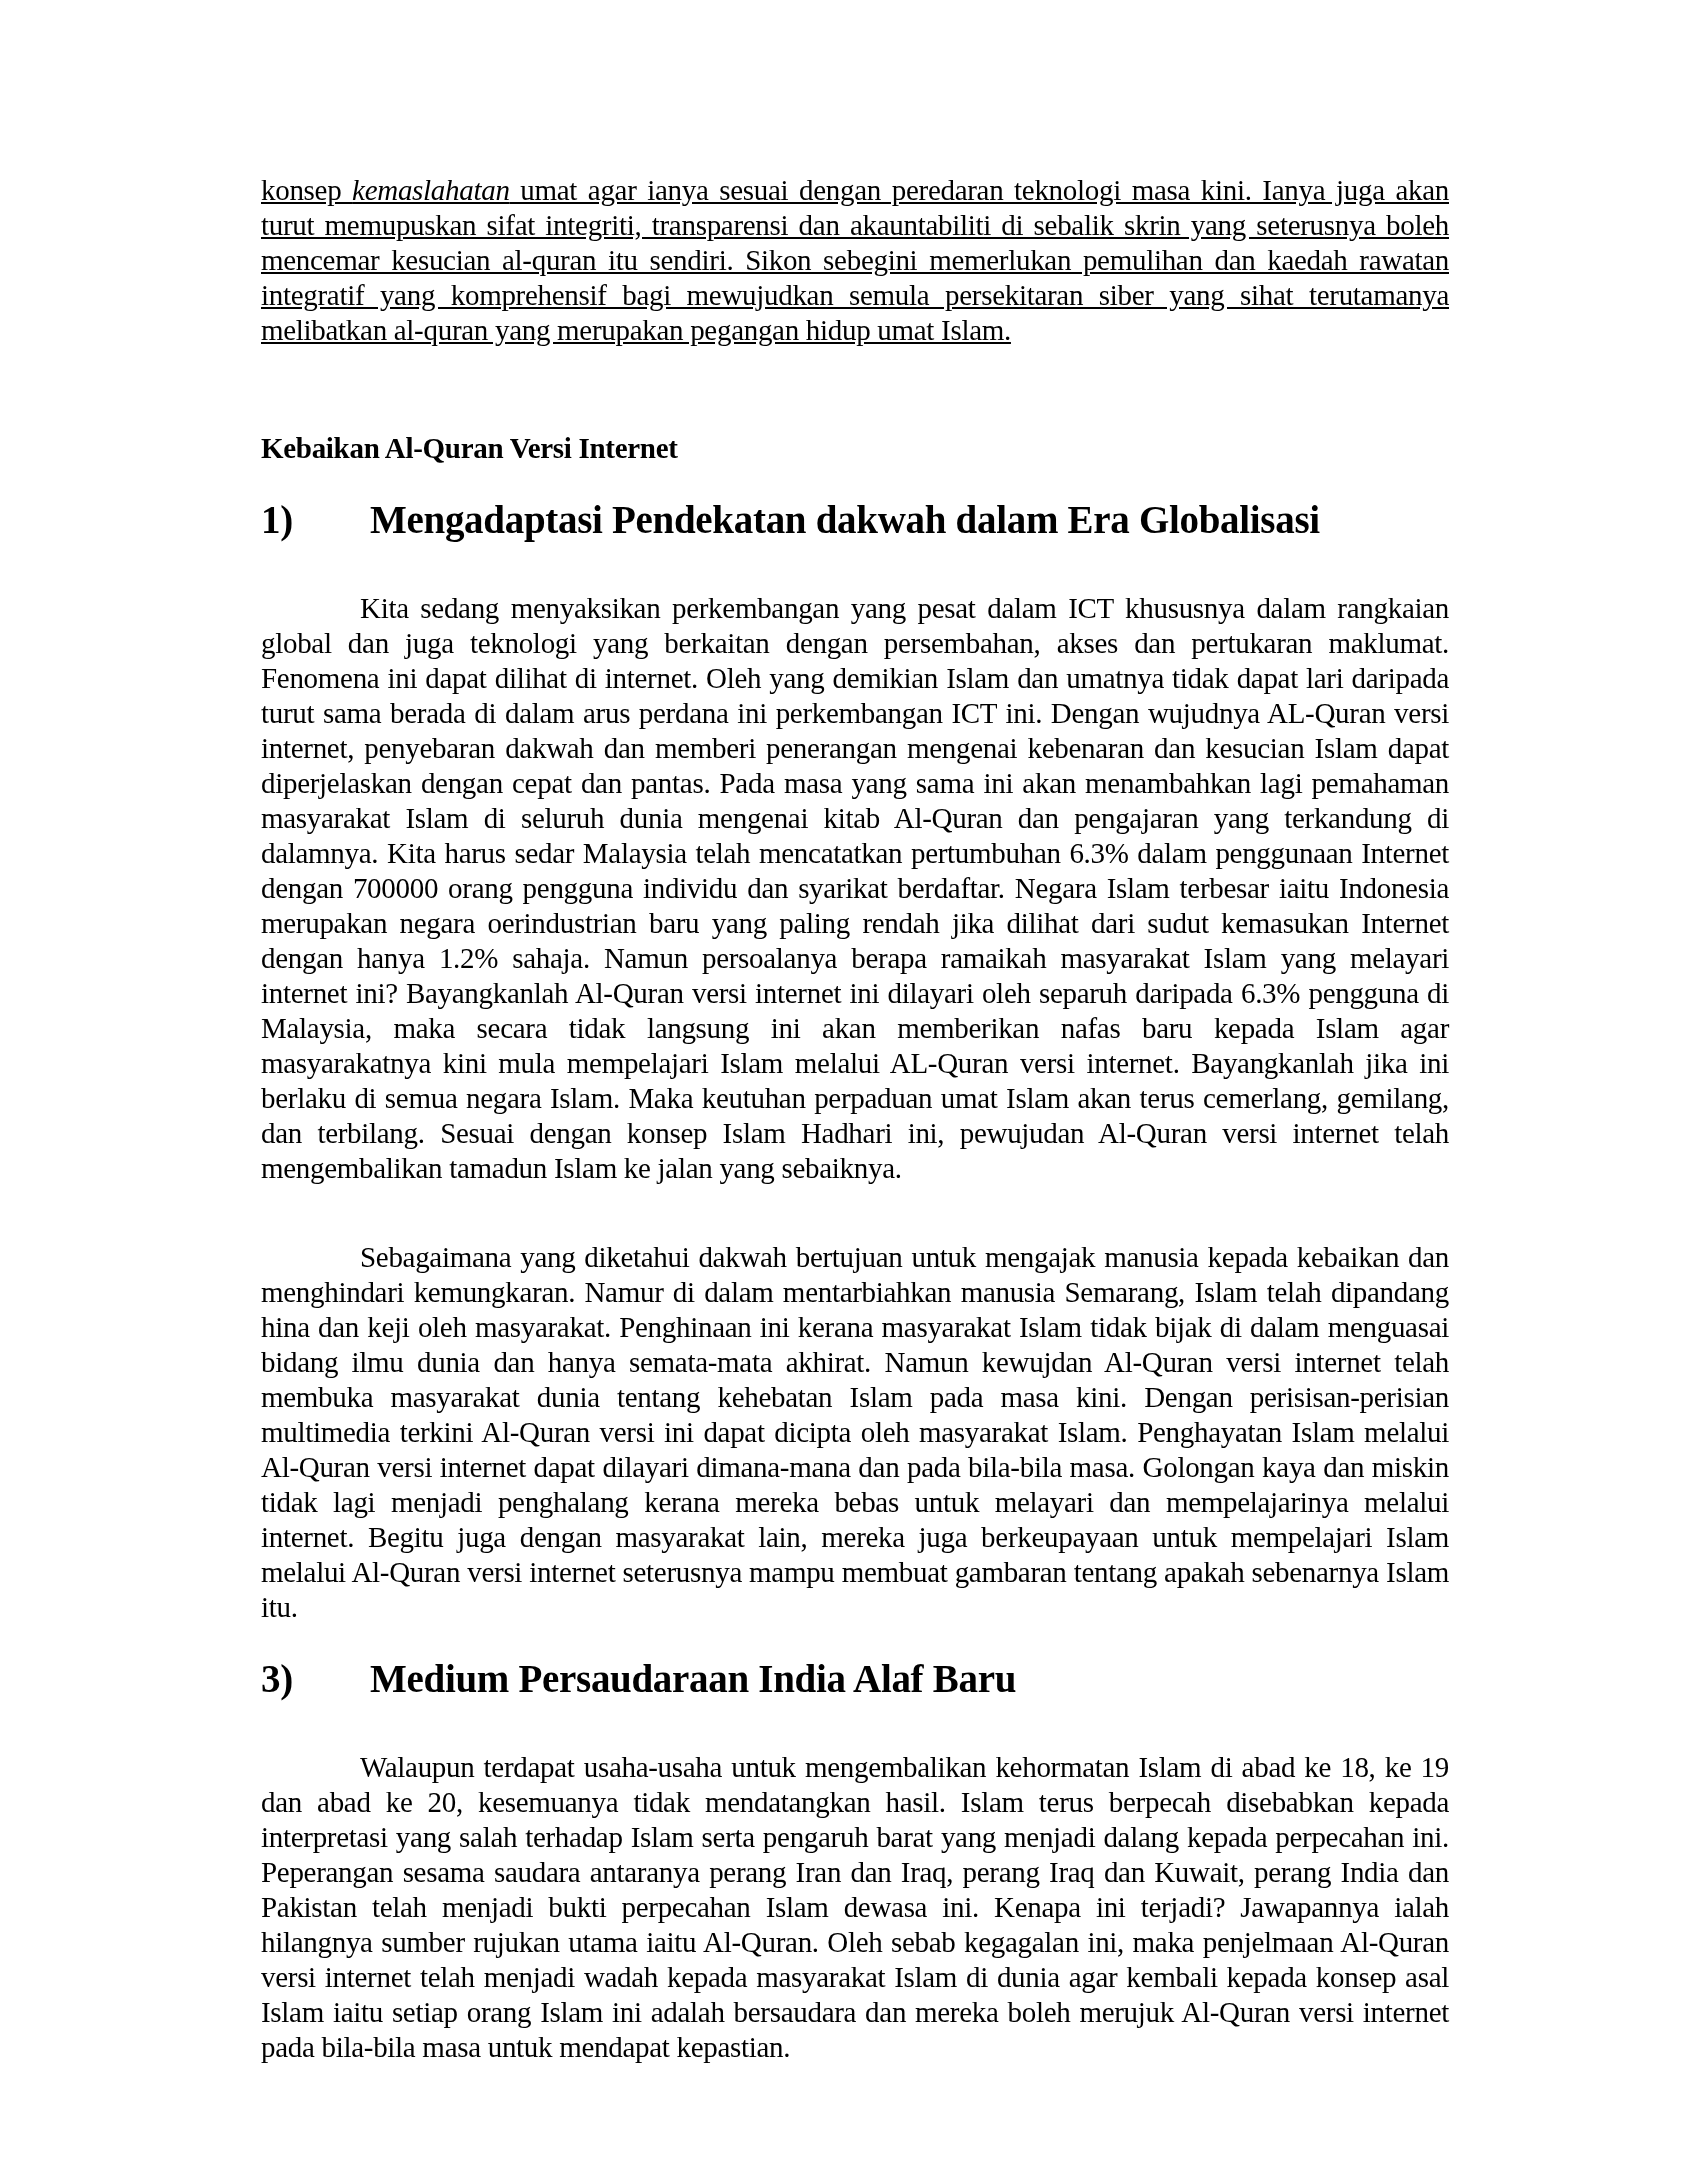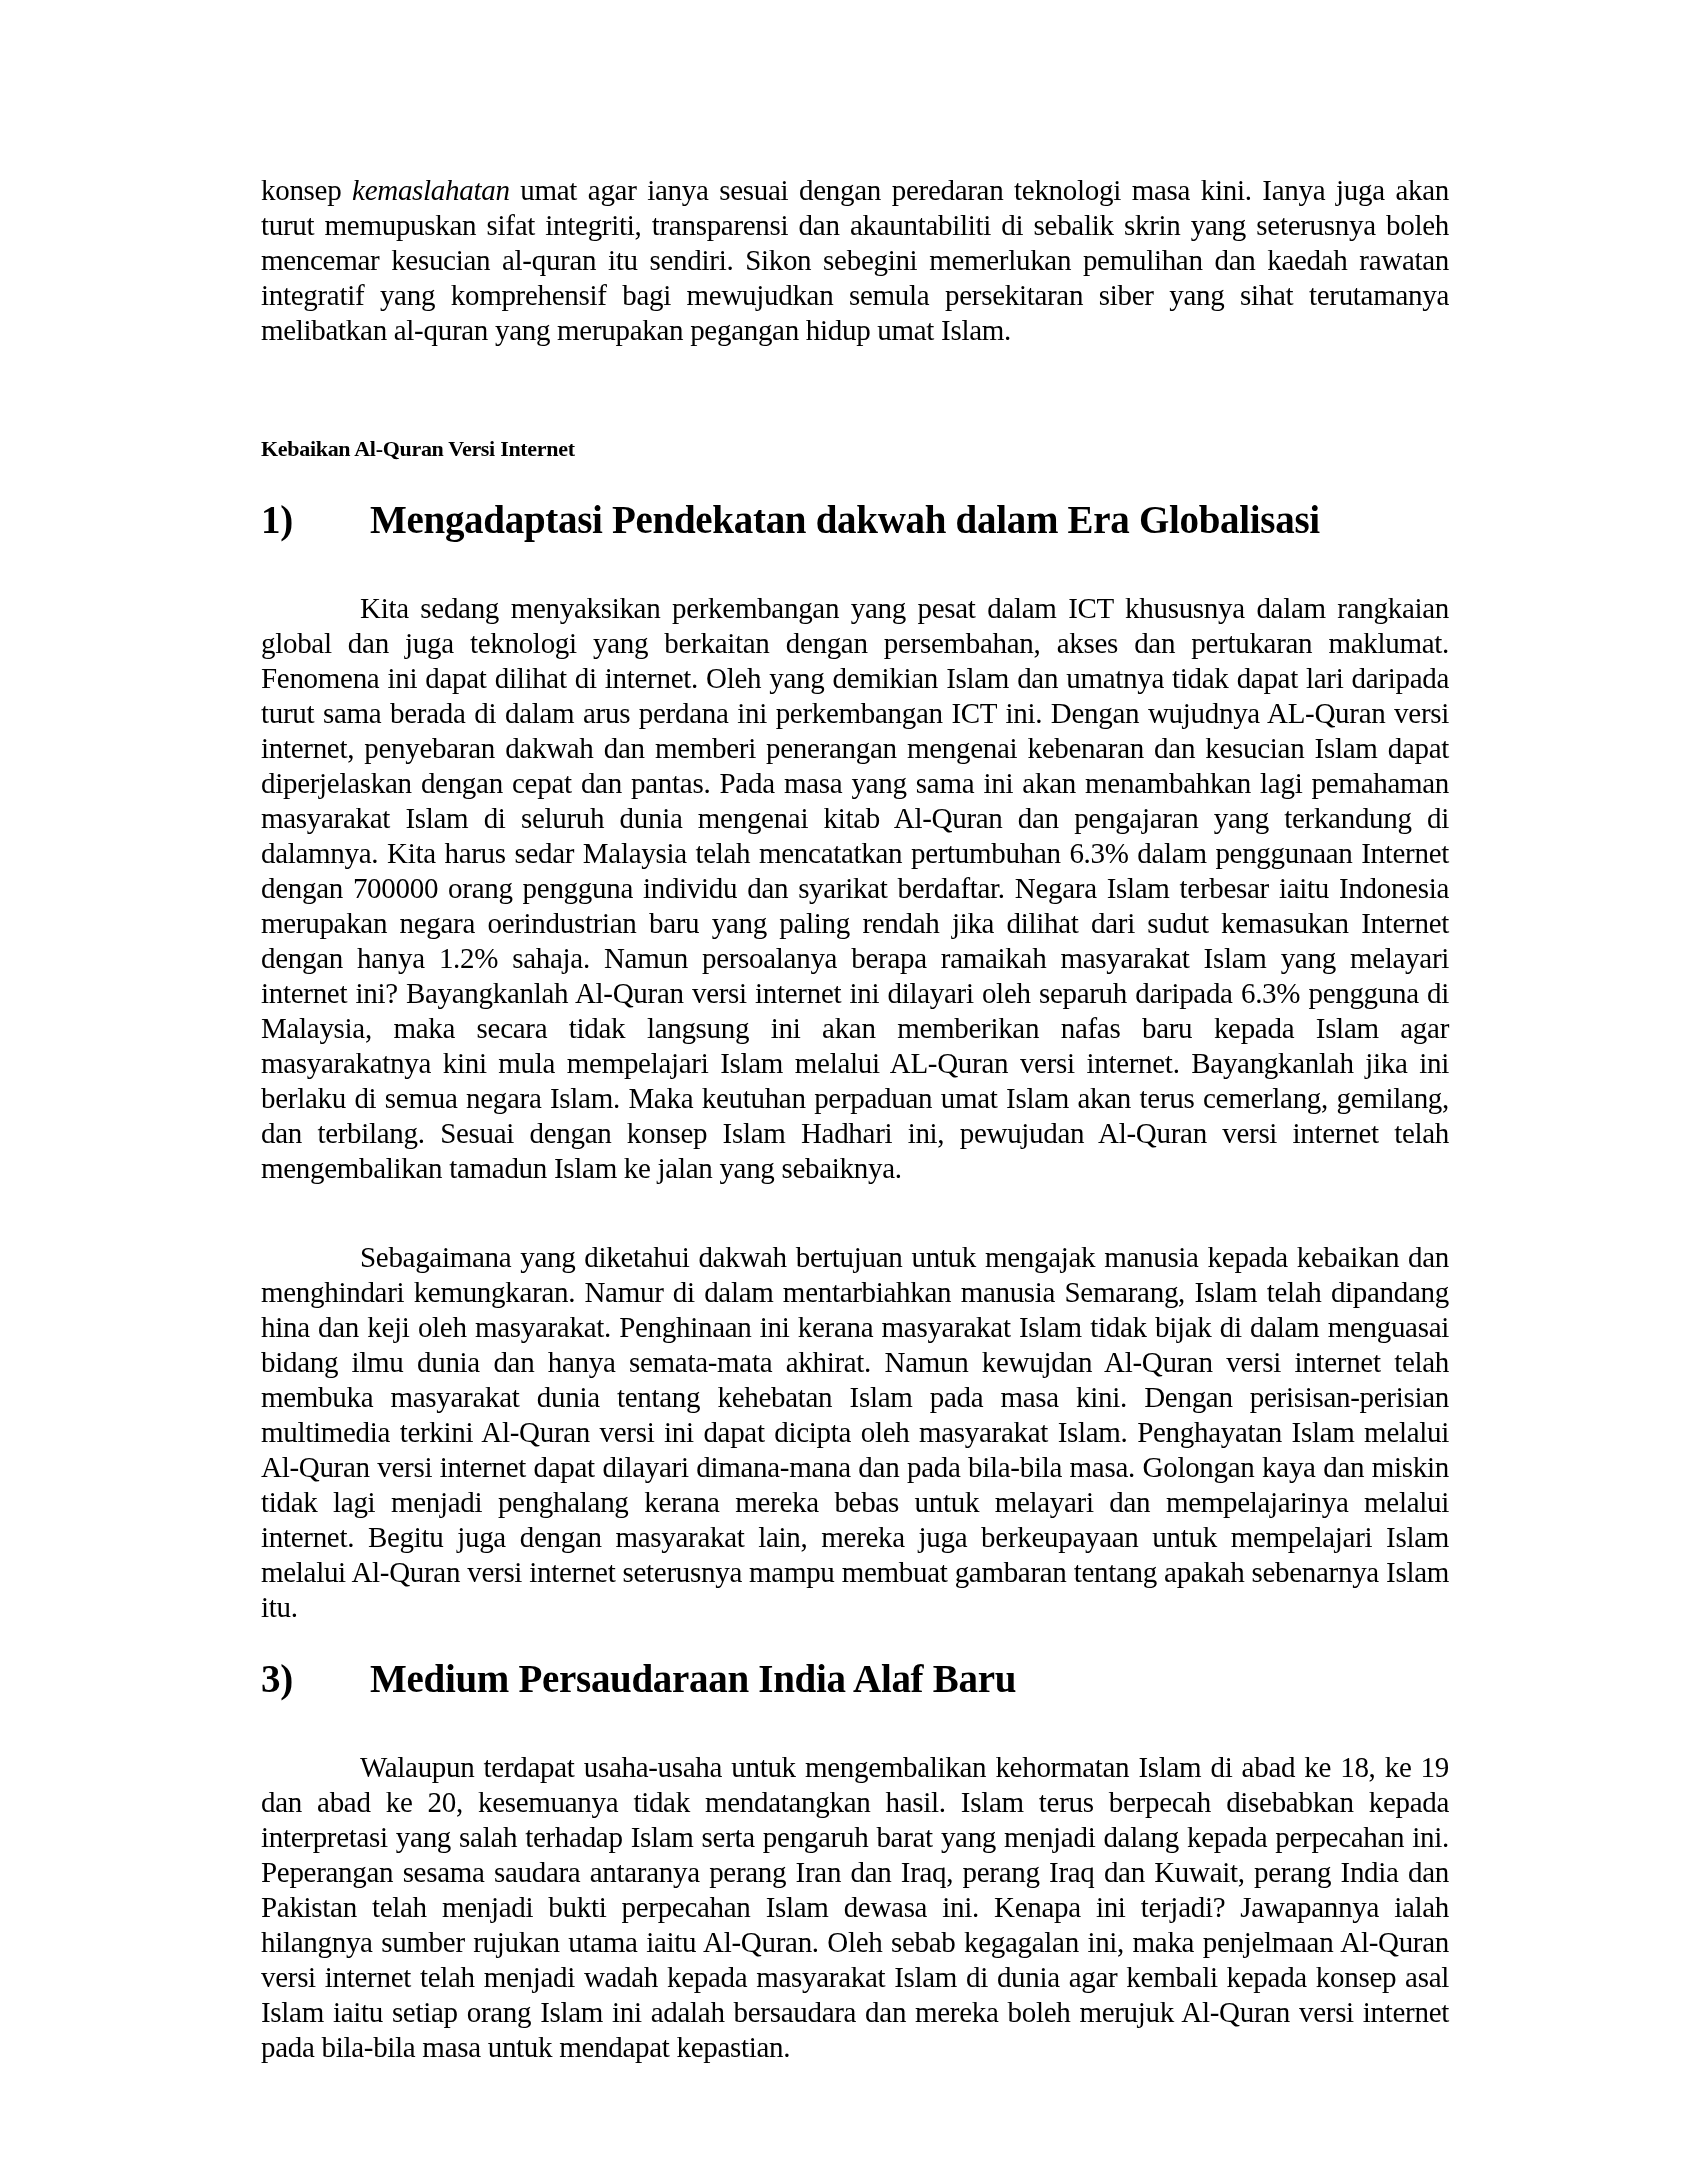--- a/index.html
+++ b/index.html
@@ -21,27 +21,28 @@
   .para {
     margin: 0;
     font-size: 29px;
     line-height: 35px;
     letter-spacing: -0.3px;
     text-align: justify;
     text-justify: inter-word;
   }
   .intro-para {
     margin-top: 0;
+    text-decoration: underline;
   }
   .intro-para em {
     font-style: italic;
   }
   .main-heading {
     margin: 83px 0 0 0;
-    font-size: 22px;
+    font-size: 29px;
     line-height: 35px;
     letter-spacing: -0.3px;
     font-weight: bold;
   }
   .section-heading {
     margin-top: 36px;
     font-size: 39px;
     line-height: 35px;
     letter-spacing: -0.3px;
     font-weight: bold;

